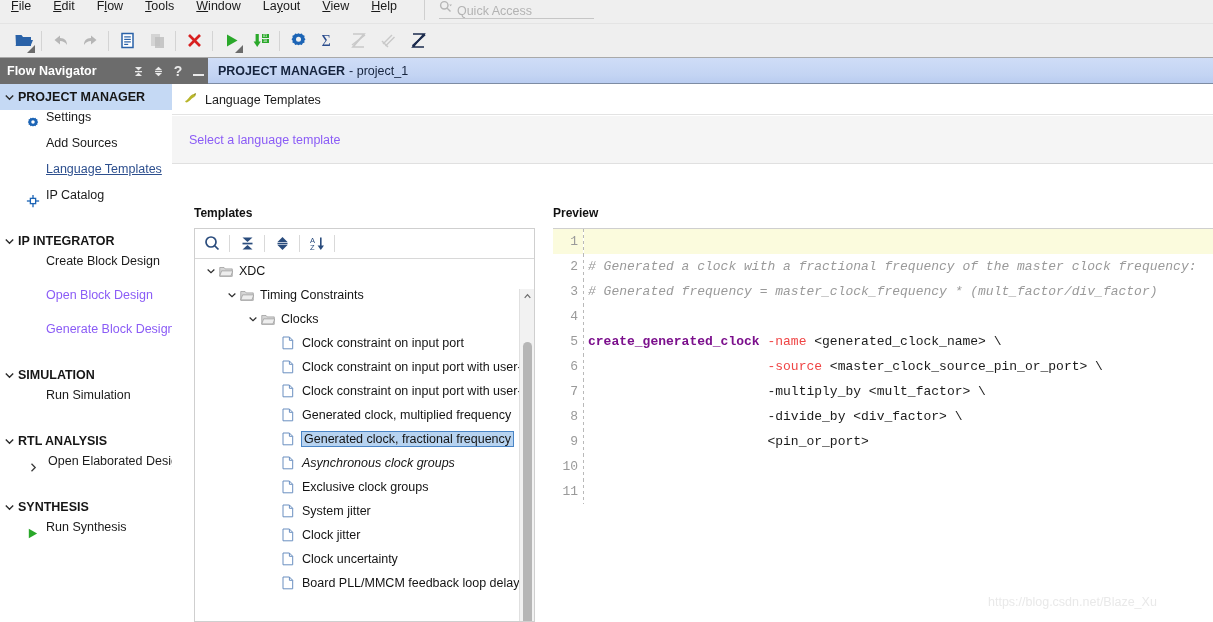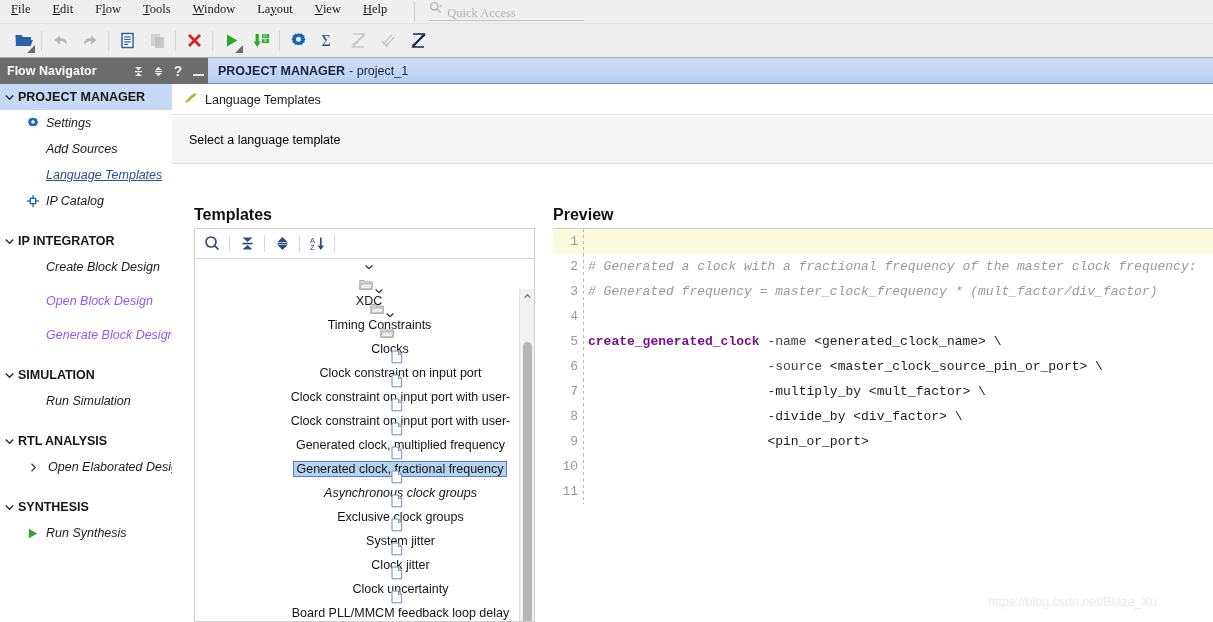--- a/index.html
+++ b/index.html
@@ -10,23 +10,22 @@
     font-size:12px;color:#1b1b1b;
     -webkit-font-smoothing:antialiased;
   }
   #app{position:relative;width:1213px;height:622px;overflow:hidden;}
 
   
   .menubar{
     position:absolute;left:0;top:0;width:1213px;height:24px;
     background:#efefef;
     border-bottom:1px solid #e4e4e4;
-    display:flex;align-items:center;
+    display:flex;align-items:flex-start;
     box-sizing:border-box;
-    font-family:Liberation Serif, serif;
   }
   .menu-item{
     padding:0 11px 5px 11px;font-size:12.5px;color:#1a1a1a;
     line-height:13px;white-space:nowrap;cursor:default;
   }
   .menu-item .u{text-decoration:underline;}
   .qa-wrap{
     display:flex;align-items:flex-end;margin-left:16px;padding-bottom:1px;
     border-left:1px solid #cfcfcf;padding-left:14px;height:19px;
   }
@@ -75,22 +74,22 @@
   }
   .grp-row{
     height:26px;display:flex;align-items:center;cursor:default;
     font-size:12.5px;font-weight:bold;color:#161616;white-space:nowrap;
   }
   .grp-row.sel{background:#c5d9f4;}
   .chev{
     width:18px;display:flex;align-items:center;justify-content:center;flex:0 0 18px;
   }
   .sub-row{
-    height:26px;display:flex;align-items:center;cursor:default;
-    font-size:12.5px;color:#1b1b1b;white-space:nowrap;padding-left:26px;font-style:italic;
+    height:26px;display:flex;cursor:default;
+    font-size:12.5px;color:#1b1b1b;white-space:nowrap;padding-left:26px;
   }
   .sub-row .sico{width:20px;flex:0 0 20px;display:flex;align-items:center;}
   .sub-row.noico{padding-left:46px;}
   .sub-row.dim{color:#8b5cf6;margin-top:8px;}
   .sub-row.link span.lbl{color:#2d4f8e;text-decoration:underline;}
   .sub-row.arrow{padding-left:28px;}
   .spacer{height:14px;}
 
   
   .ctitle{
@@ -109,48 +108,48 @@
     border-bottom:1px solid #e3e3e3;
   }
   .lt-tab{display:flex;align-items:center;gap:7px;padding-left:11px;}
   .lt-tab .lbl{font-size:12.5px;color:#1b1b1b;white-space:nowrap;}
 
   .lt-subbar{
     position:absolute;left:172px;top:116px;width:1041px;height:48px;
     background:#f5f5f5;border-bottom:1px solid #e0e0e0;box-sizing:border-box;
   }
   .lt-subbar .txt{
-    position:absolute;left:17px;top:17px;font-size:12.5px;color:#000000;white-space:nowrap;
+    position:absolute;left:17px;top:17px;font-size:12.5px;color:#8b5cf6;white-space:nowrap;
   }
 
   .workarea{
     position:absolute;left:172px;top:164px;width:1041px;height:458px;
     background:#ffffff;box-sizing:border-box;
   }
 
   
   .pane-label{
-    position:absolute;font-size:16px;font-weight:bold;color:#111;white-space:nowrap;
+    position:absolute;font-size:12px;font-weight:bold;color:#111;white-space:nowrap;
   }
   .tpl-panel{
     position:absolute;left:194px;top:228px;width:341px;height:394px;
     background:#ffffff;border:1px solid #cfcfcf;box-sizing:border-box;overflow:hidden;
   }
   .tpl-toolbar{
     height:30px;display:flex;align-items:center;
     border-bottom:1px solid #d8d8d8;background:#ffffff;box-sizing:border-box;
   }
   .tpl-tb-btn{width:34px;height:28px;display:flex;align-items:center;justify-content:center;cursor:default;}
   .tpl-tb-sep{width:1px;height:17px;background:#d9d9d9;}
   .tree{
     position:relative;height:363px;overflow:hidden;background:#ffffff;
   }
   .tnode{
     height:24px;display:flex;align-items:center;white-space:nowrap;cursor:default;
-    font-size:12.5px;color:#141414;flex-direction:column;
+    font-size:12.5px;color:#141414;
   }
   .tnode .tw{width:16px;flex:0 0 16px;display:flex;align-items:center;justify-content:center;}
   .tnode .tico{width:19px;flex:0 0 19px;display:flex;align-items:center;}
   .tnode .tlbl{padding-left:1px;}
   .tnode.selected .tlbl{
     background:#b7d3f0;border:1px solid #4a85c6;margin:-1px 0;padding:0 2px;
   }
   .vscroll{
     position:absolute;right:0;top:30px;width:15px;height:363px;
     background:#f2f2f2;border-left:1px solid #e0e0e0;box-sizing:border-box;
@@ -181,21 +180,21 @@
   .gut-line{
     width:1px;flex:0 0 1px;height:25px;
     background:repeating-linear-gradient(to bottom,#b9b9b9 0,#b9b9b9 3px,transparent 3px,transparent 6px);
   }
   .code-txt{
     flex:1;height:25px;line-height:25px;font-size:13px;padding-left:4px;
     white-space:pre;overflow:hidden;
   }
   .cm{color:#9a9a9a;font-style:italic;}
   .kw{color:#7b0f8c;font-weight:bold;}
-  .opt{color:#404040;}
+  .opt{color:#ef4444;}
   .pl{color:#1b1b1b;}
 
   .watermark{
     position:absolute;left:988px;top:595px;font-size:12.5px;color:#e9e9e9;
     white-space:nowrap;pointer-events:none;
   }
 </style>
 </head>
 <body>
 

